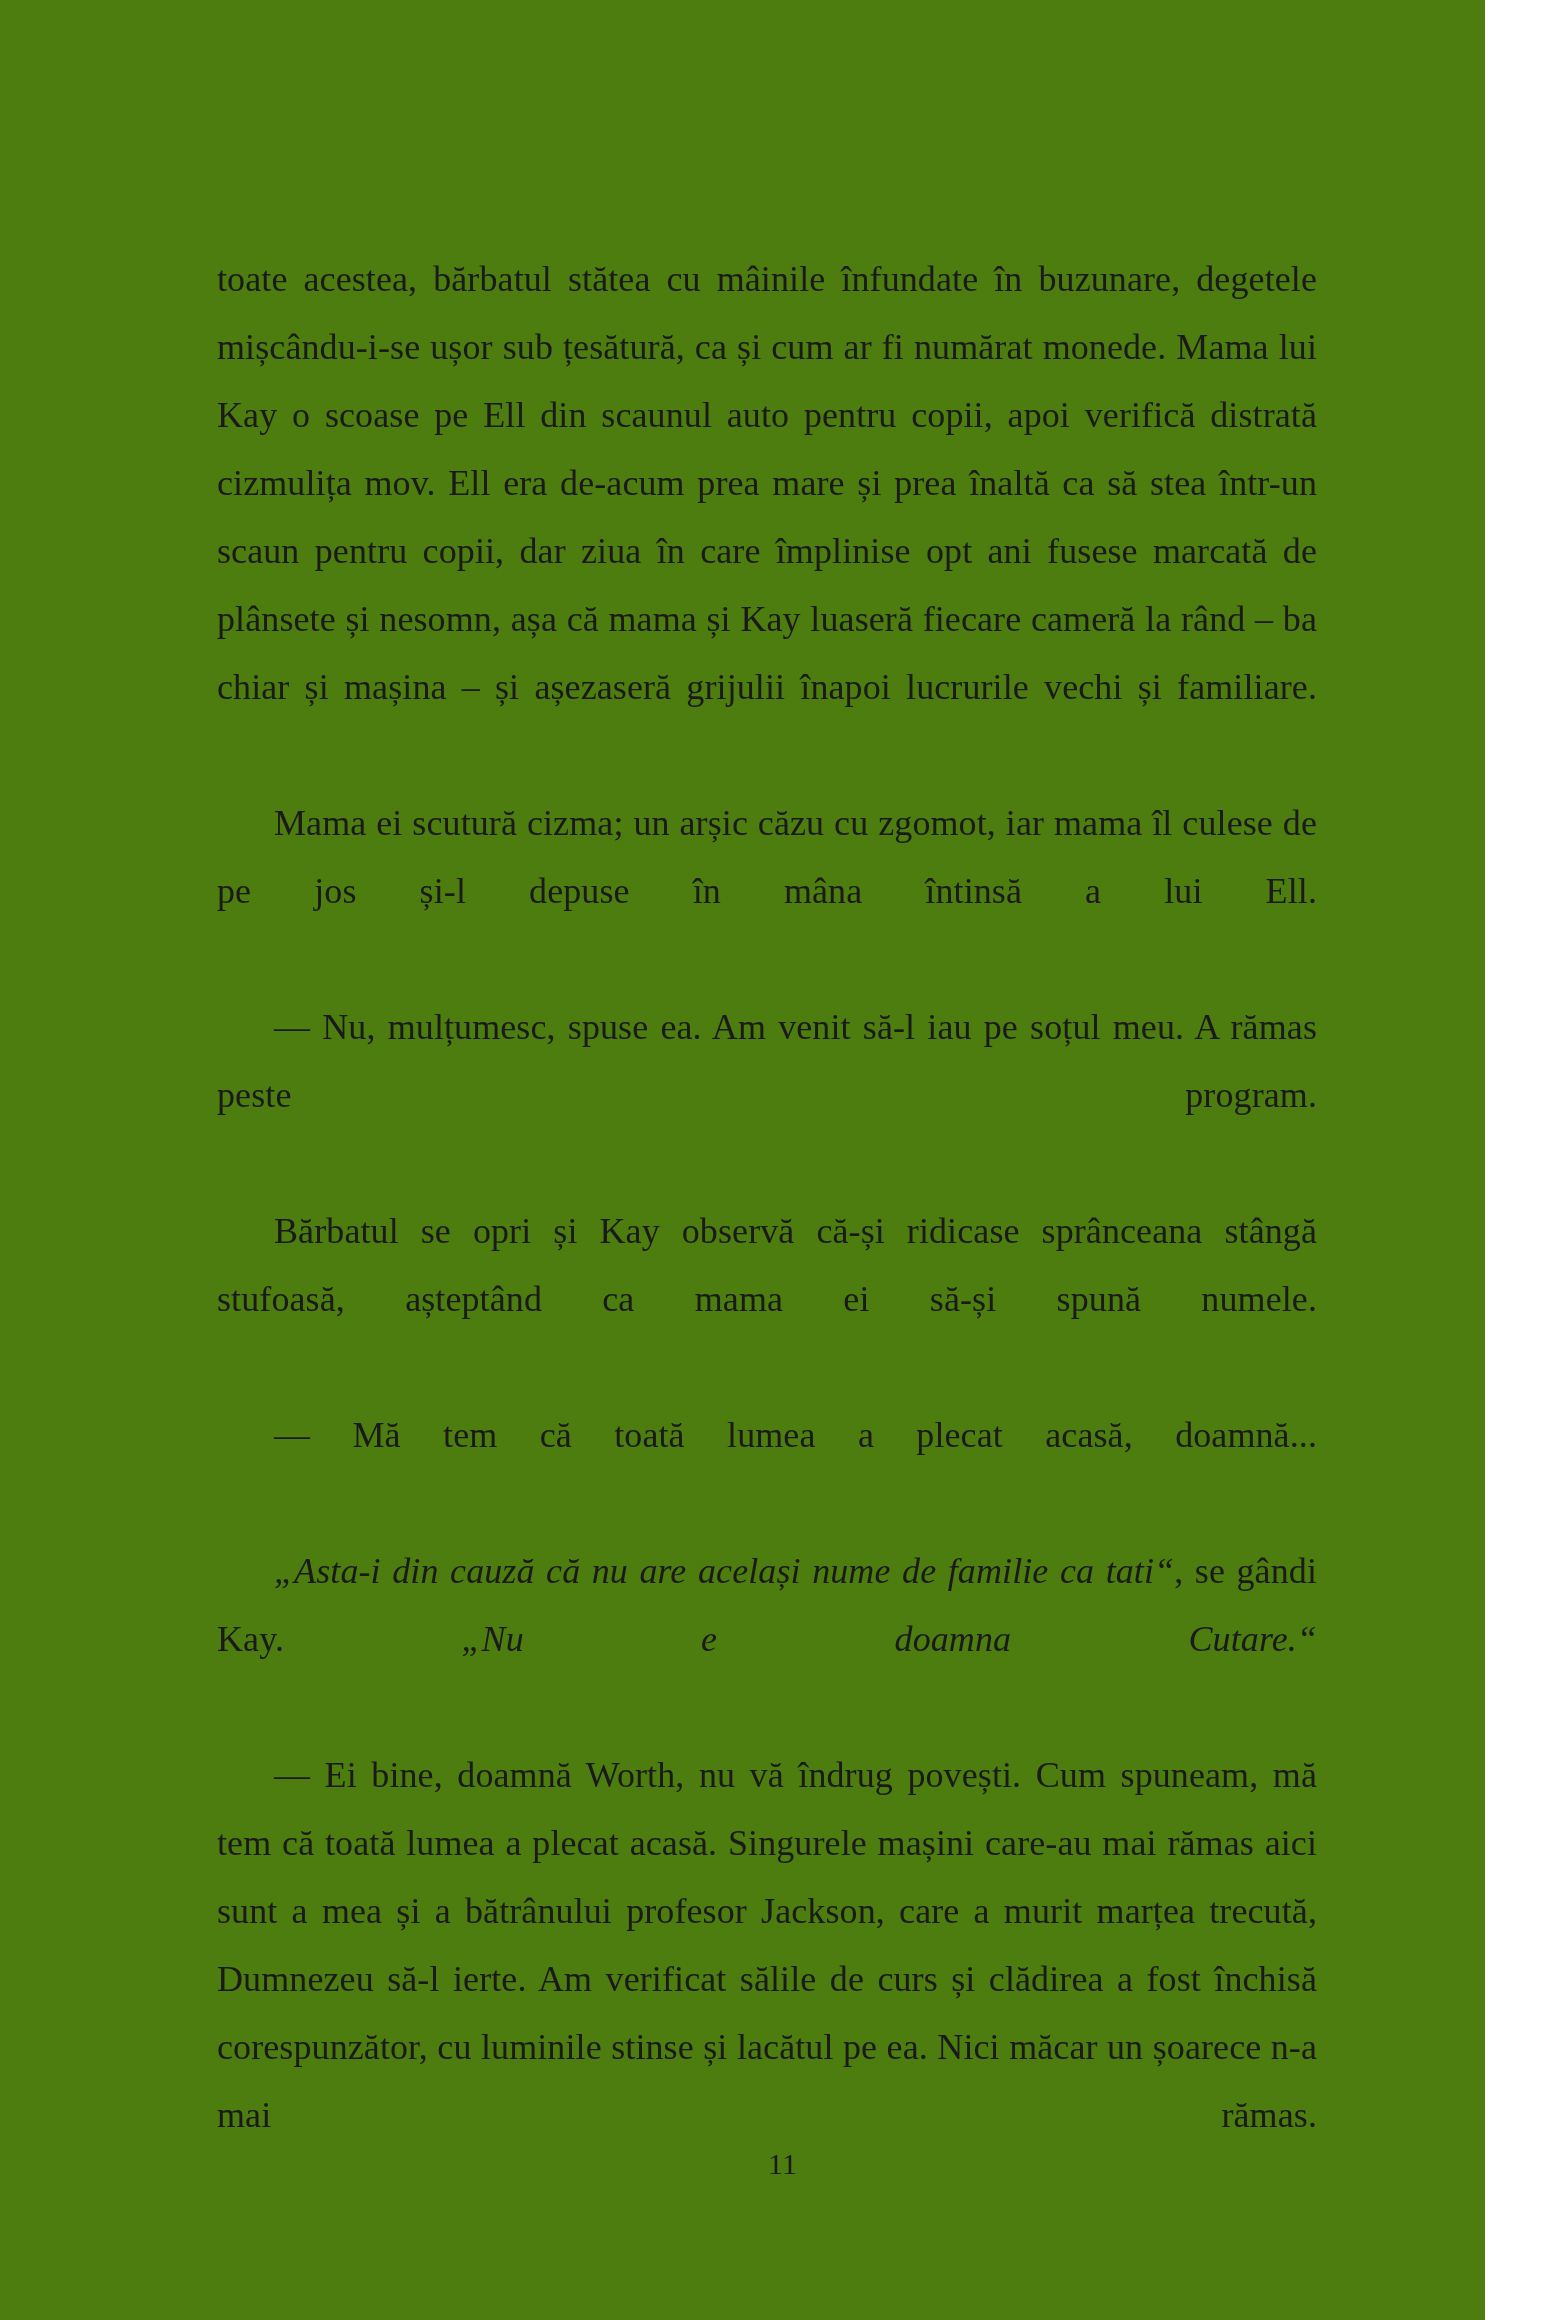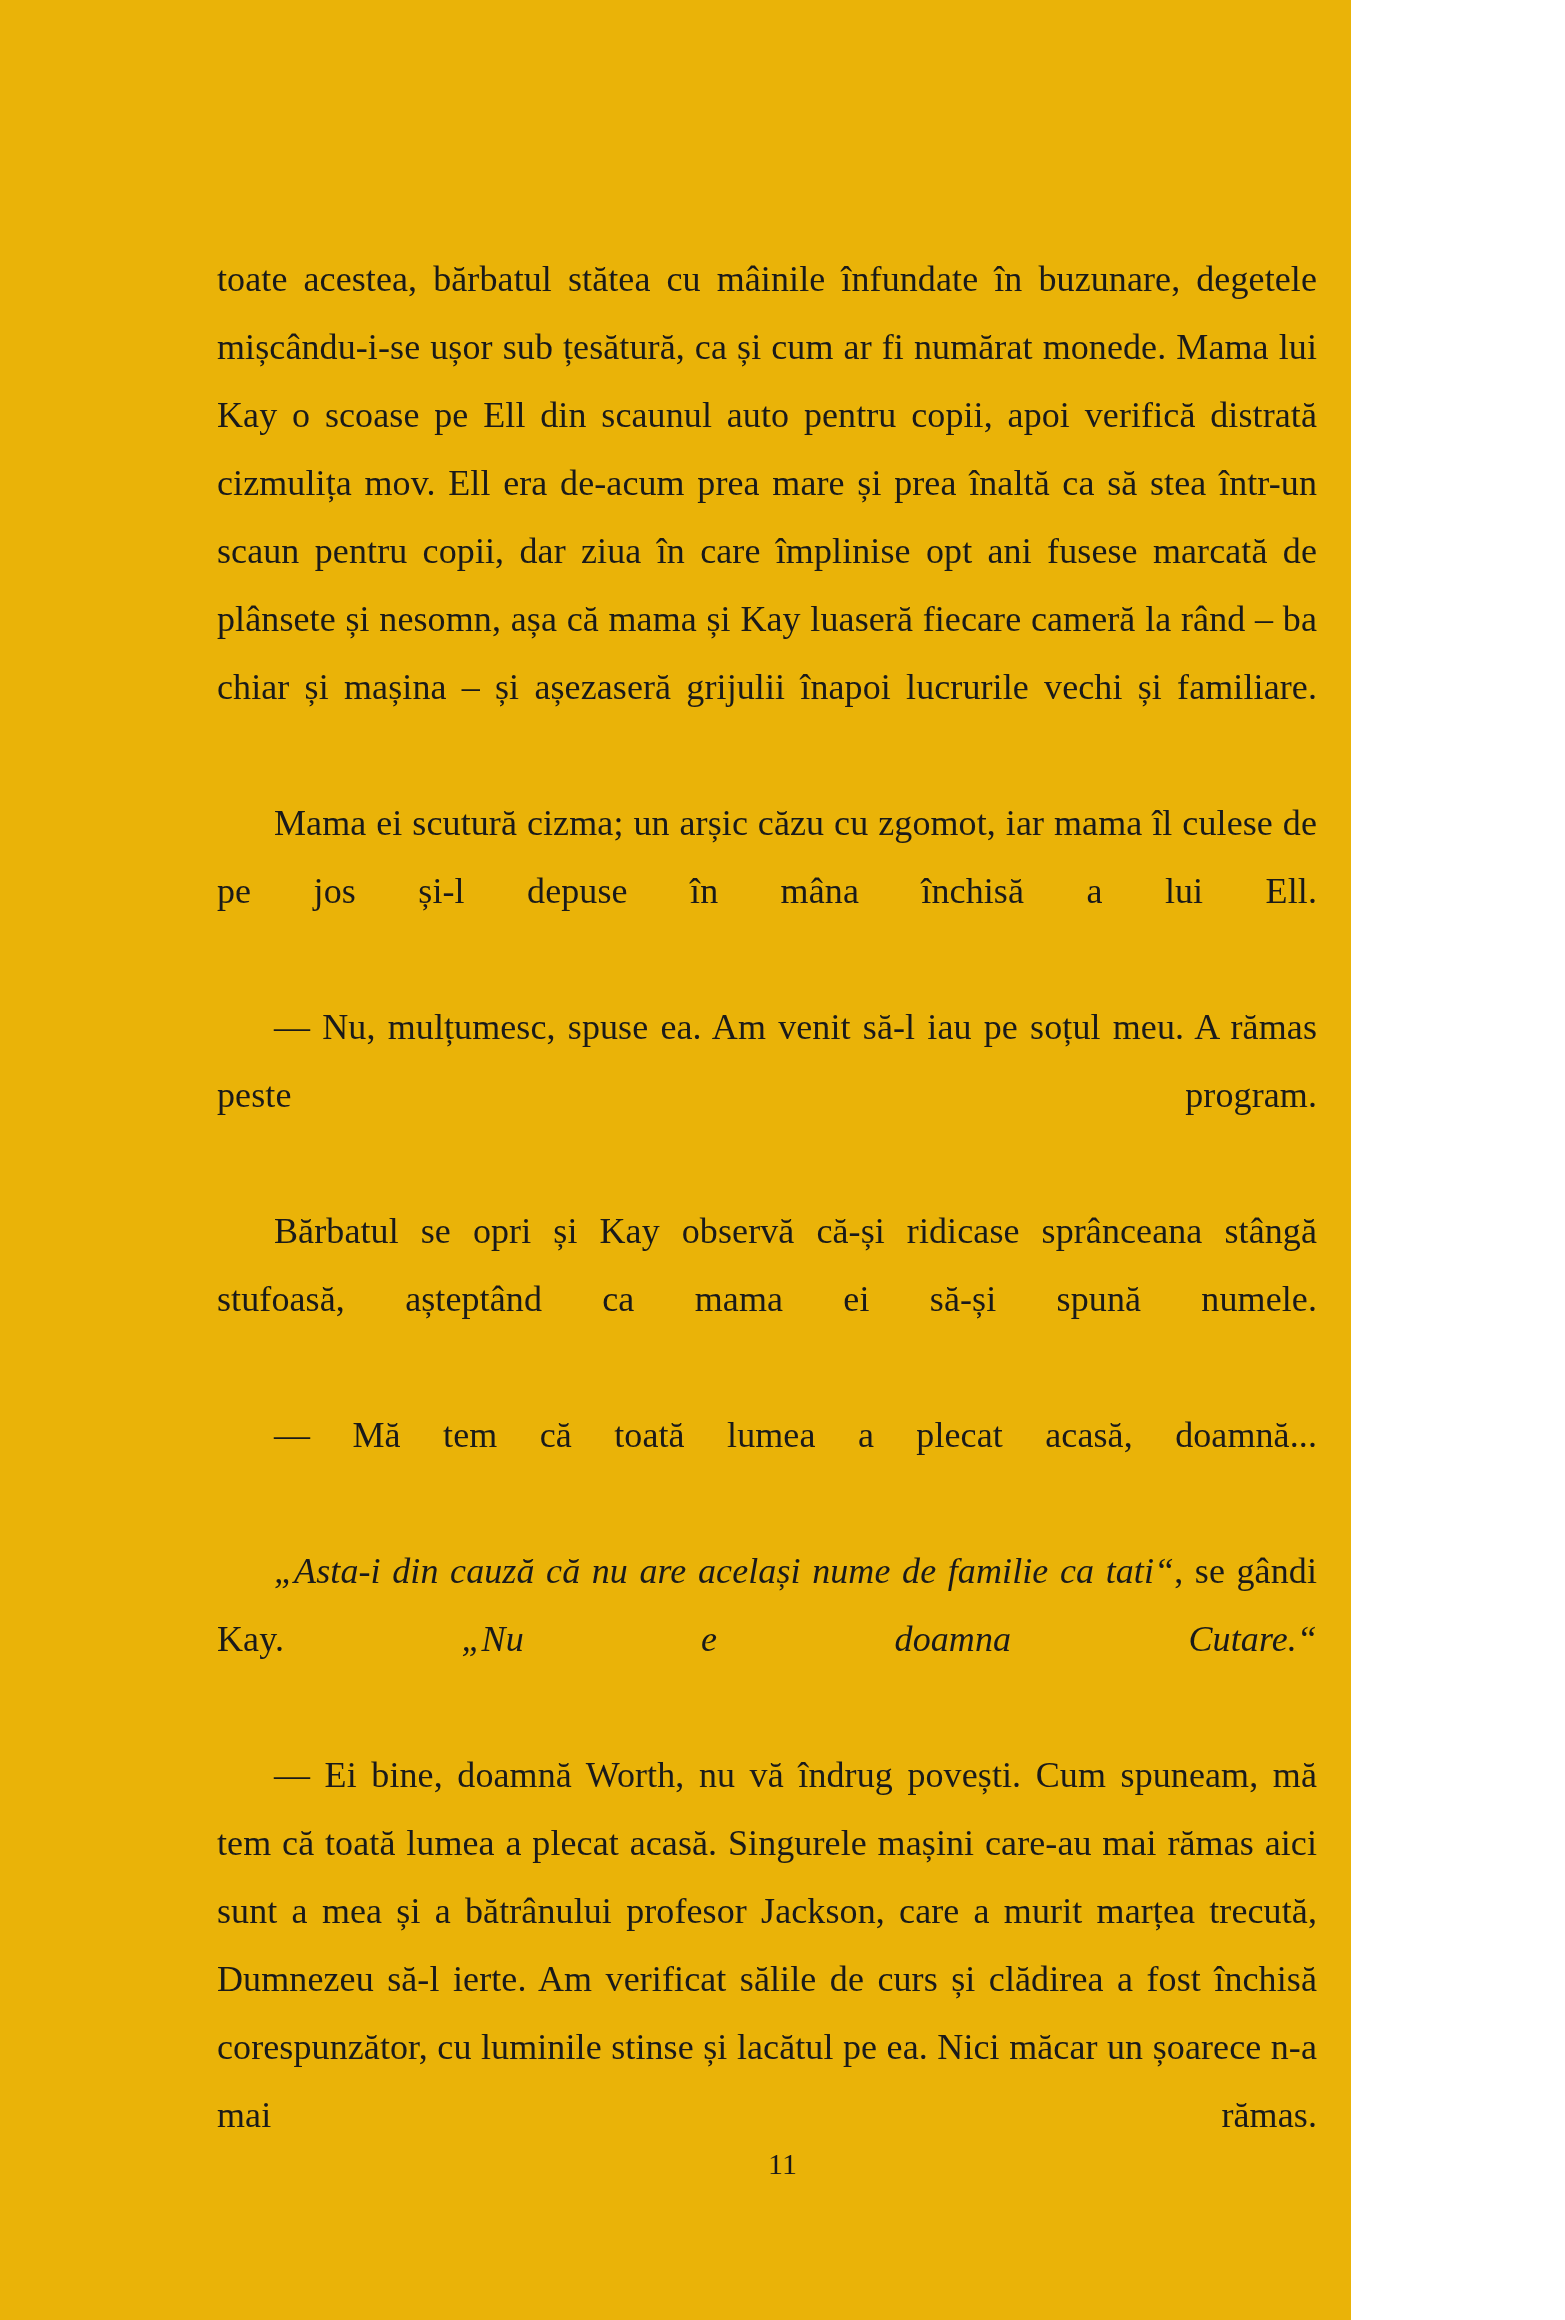--- a/index.html
+++ b/index.html
@@ -13,23 +13,23 @@
     position: relative;
     font-family: "Liberation Serif", "DejaVu Serif", serif;
     color: #1a1a1a;
     overflow: hidden;
   }
 
   .page {
     position: absolute;
     left: 0;
     top: 0;
-    width: 1351px;
+    width: 1485px;
     height: 2321px;
-    background: #eab308;
+    background: #4d7c0f;
   }
 
   .text-column {
     position: absolute;
     left: 217px;
     top: 245px;
     width: 1100px;
   }
 
   p.body-par {
@@ -77,21 +77,21 @@
 </style>
 </head>
 <body>
 
 <div class="page">
 
   <div class="text-column">
 
     <p class="body-par">toate acestea, bărbatul stătea cu mâinile înfundate în buzunare, degetele mișcându-i-se ușor sub țesătură, ca și cum ar fi numărat monede. Mama lui Kay o scoase pe Ell din scaunul auto pentru copii, apoi verifică distrată cizmulița mov. Ell era de-acum prea mare și prea înaltă ca să stea într-un scaun pentru copii, dar ziua în care împlinise opt ani fusese marcată de plânsete și nesomn, așa că mama și Kay luaseră fiecare cameră la rând – ba chiar și mașina – și așezaseră grijulii înapoi lucrurile vechi și familiare.</p>
 
-    <p class="body-par indent">Mama ei scutură cizma; un arșic căzu cu zgomot, iar mama îl culese de pe jos și-l depuse în mâna închisă a lui Ell.</p>
+    <p class="body-par indent">Mama ei scutură cizma; un arșic căzu cu zgomot, iar mama îl culese de pe jos și-l depuse în mâna întinsă a lui Ell.</p>
 
     <p class="body-par dash">— Nu, mulțumesc, spuse ea. Am venit să-l iau pe soțul meu. A rămas peste program.</p>
 
     <p class="body-par indent">Bărbatul se opri și Kay observă că-și ridicase sprânceana stângă stufoasă, așteptând ca mama ei să-și spună numele.</p>
 
     <p class="body-par dash">— Mă tem că toată lumea a plecat acasă, doamnă...</p>
 
 
     <p class="body-par indent"><em class="thought">„Asta-i din cauză că nu are același nume de familie ca tati“</em><span>, se gândi Kay. </span><em class="thought">„Nu e doamna Cutare.“</em></p>
 

